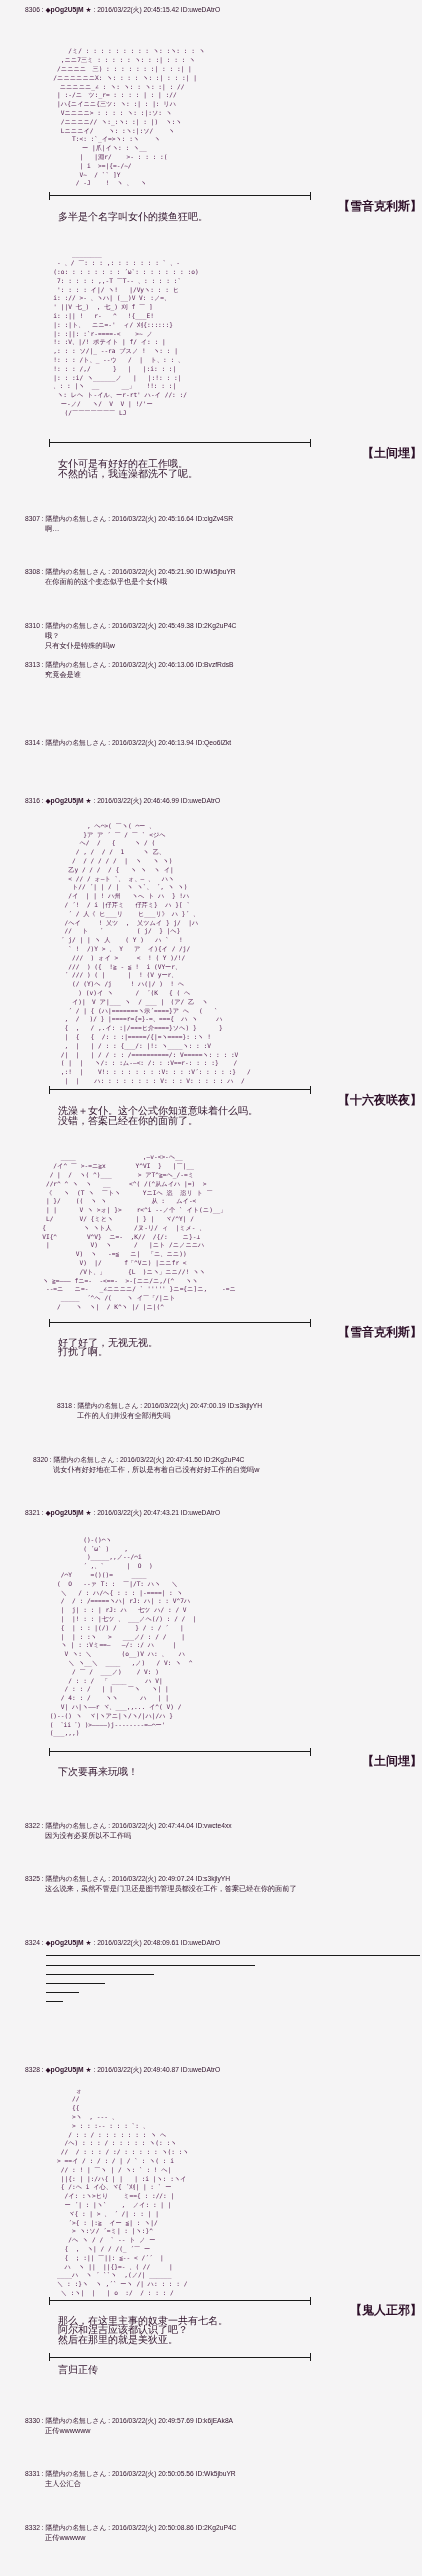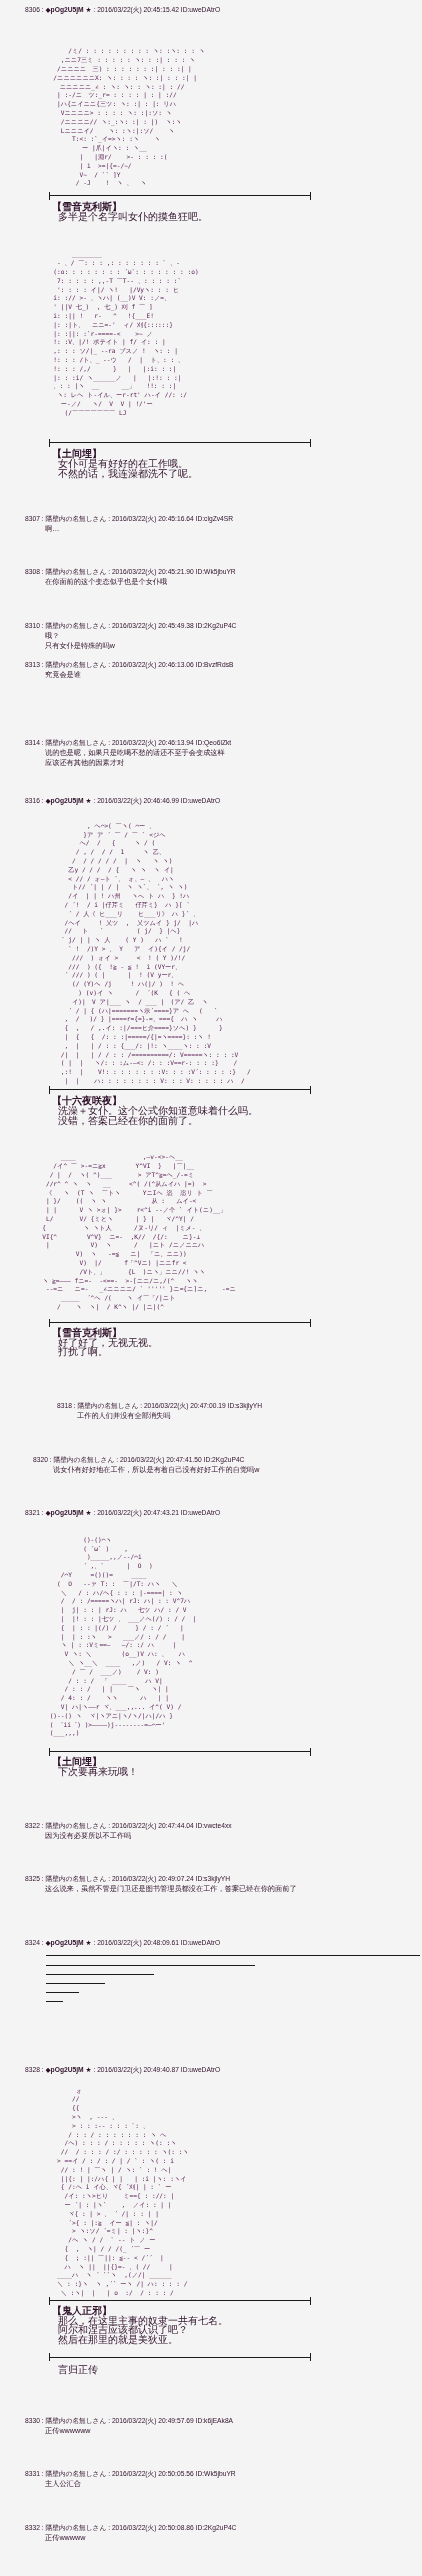--- a/index.html
+++ b/index.html
@@ -49,24 +49,25 @@
     border-left:1px solid #1a1a1a;
     border-right:1px solid #1a1a1a;
   }
   .sep::before{
     content:"";
     position:absolute;left:0;right:0;top:3.6px;
     border-top:1px solid #1a1a1a;
   }
   .dlg-name{
     margin-left:52px;
-    font-size:10px;
+    font-size:12px;
     line-height:9.8px;
     font-weight:bold;
     white-space:nowrap;
+    text-align:right;
   }
   .dlg-line{
     margin-left:58px;
     font-size:10px;
     line-height:9.8px;
     white-space:nowrap;
   }
   .fade-line{
     height:1px;
     background:#1a1a1a;
@@ -149,24 +150,20 @@
       </div>
     </div>
     <div class="post" style="top: 660px;">
       <div class="post-header"><span>8313</span><span> : </span><span>隔壁内の名無しさん</span><span> : </span><span>2016/03/22(火) 20:46:13.06</span><span> ID:BvzfRdsB</span></div>
       <div>
         <div class="body-line">究竟会是谁</div>
       </div>
     </div>
     <div class="post" style="top: 738px;">
       <div class="post-header"><span>8314</span><span> : </span><span>隔壁内の名無しさん</span><span> : </span><span>2016/03/22(火) 20:46:13.94</span><span> ID:Qeo6lZkt</span></div>
-      <div>
-        <div class="body-line">说的也是呢，如果只是吃喝不愁的话还不至于会变成这样</div>
-        <div class="body-line">应该还有其他的因素才对</div>
-      </div>
     </div>
     <div class="post" style="top: 796px;">
       <div class="post-header"><span>8316</span><span> : </span><span class="tc">◆pOg2U5jM ★</span><span> : </span><span>2016/03/22(火) 20:46:46.99</span><span> ID:uweDAtrO</span></div>
       <pre class="aa" style="height: 263px; margin-top: 15.5px;">               , ヘ⌒&gt;( ￣ヽ( ⌒ー 、
               }ア ア ´ ￣ / ￣ ` &lt;ジヘ
              ヘ/  /   {     ヽ / (
             / , /  / /  1     ヽ 乙、
            /  / / / / /  |  ヽ   ヽ ヽ)
           乙y / / /  / {   ヽ ヽ  ヽ イ|
           &lt; // / ォ―ト `、 ォ、― 、  ハヽ

